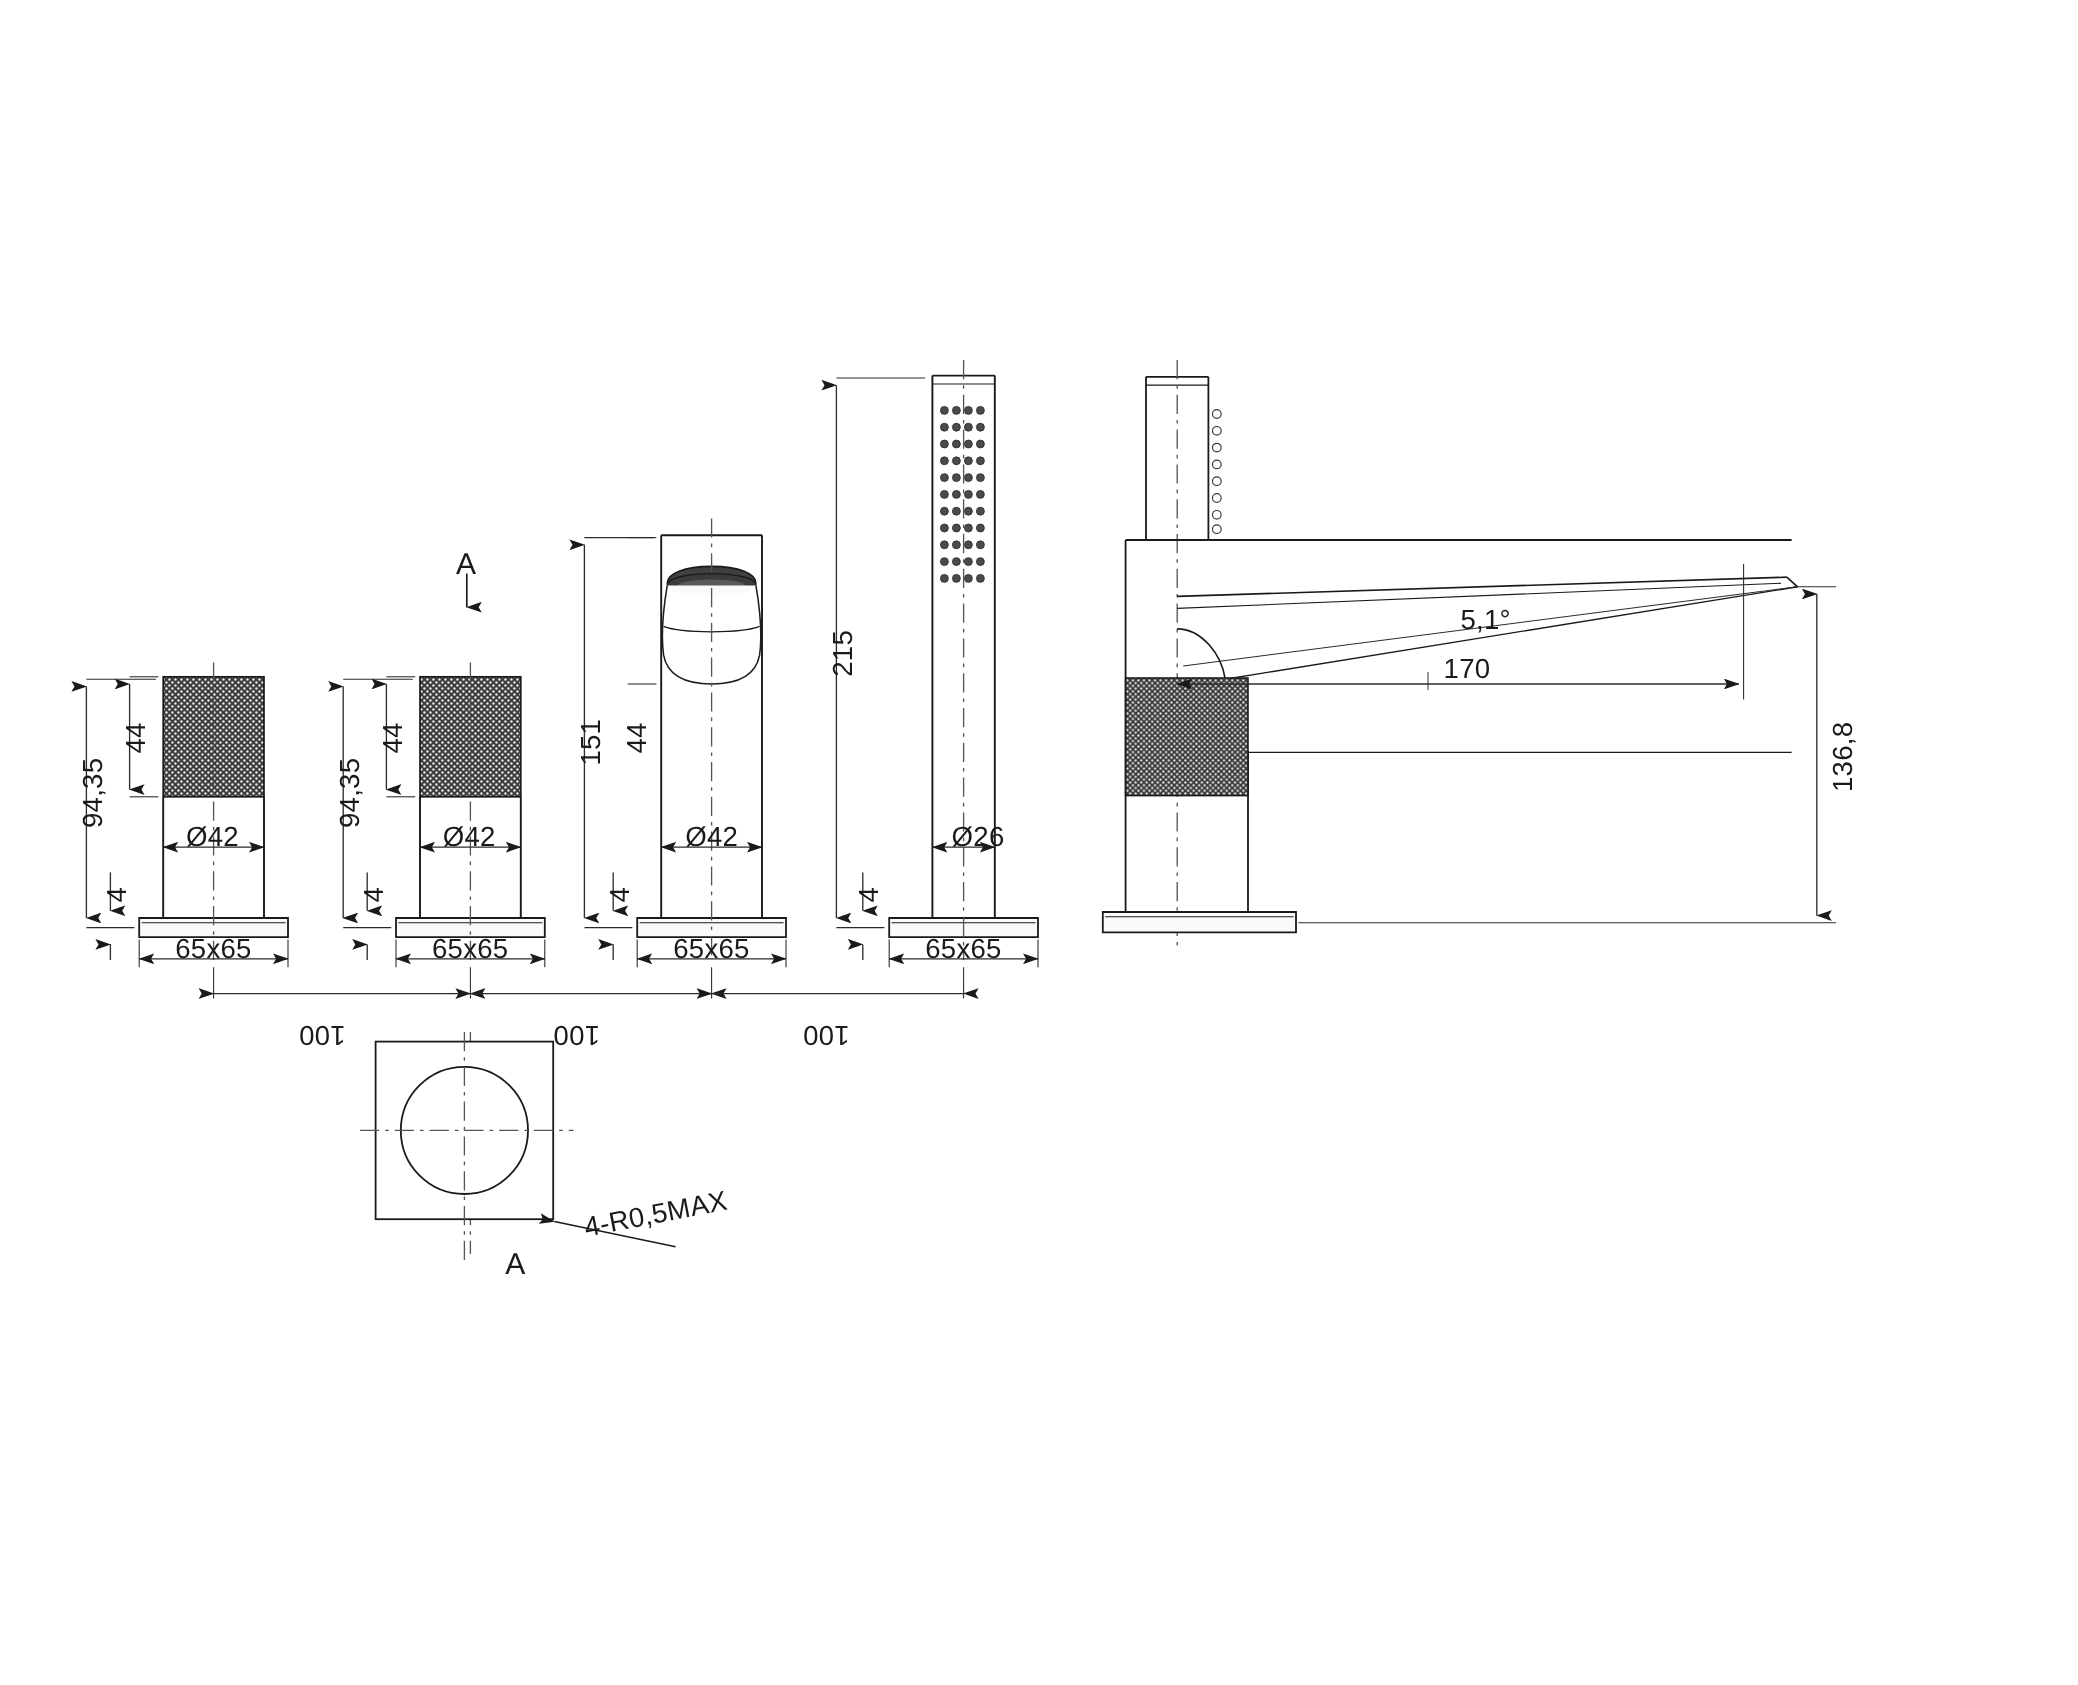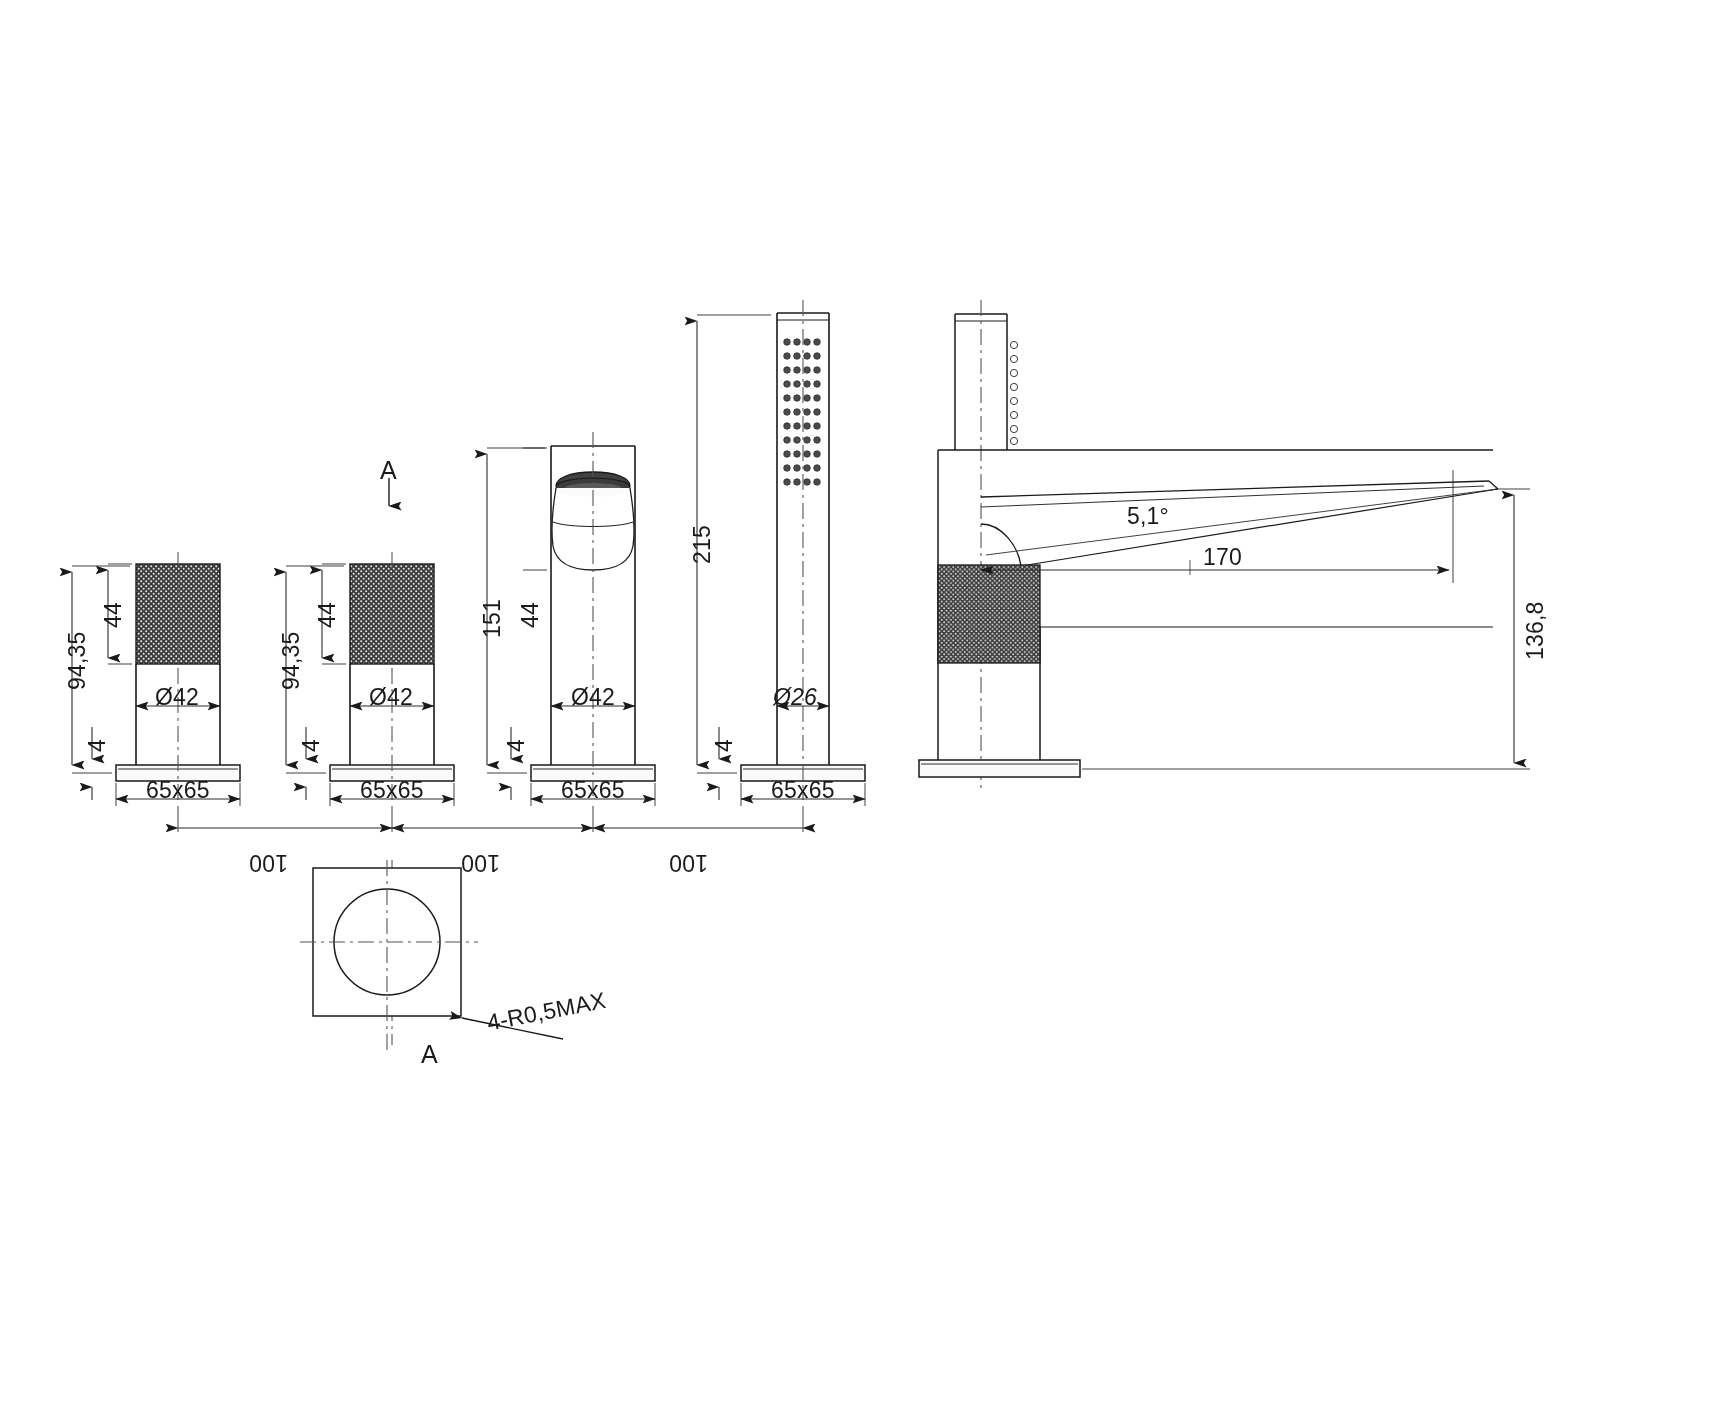--- a/index.html
+++ b/index.html
@@ -371,27 +371,27 @@
   <div class="lbl big" style="left:380px; top:458px;">A</div>
 
   <div class="lbl vert" style="left:481px; top:638px;">151</div>
   <div class="lbl vert" style="left:519px; top:628px;">44</div>
   <div class="lbl vert" style="left:505px; top:752px;">4</div>
   <div class="lbl" style="left:571px; top:686px;">Ø42</div>
   <div class="lbl" style="left:561px; top:779px;">65x65</div>
 
   <div class="lbl vert" style="left:691px; top:564px;">215</div>
   <div class="lbl vert" style="left:713px; top:752px;">4</div>
-  <div class="lbl" style="left:773px; top:686px;font-style:italic;">Ø26</div>
+  <div class="lbl" style="left:793px; top:686px;">Ø26</div>
   <div class="lbl" style="left:771px; top:779px;">65x65</div>
 
   <div class="lbl flip" style="left:288px; top:874px;">100</div>
   <div class="lbl flip" style="left:500px; top:874px;">100</div>
   <div class="lbl flip" style="left:708px; top:874px;">100</div>
 
   <div class="lbl big" style="left:421px; top:1042px;">A</div>
   <div class="lbl rot-ang" style="left:485px; top:1012px;">4-R0,5MAX</div>
 
-  <div class="lbl" style="left:1127px; top:505px;text-align:right;">5,1°</div>
+  <div class="lbl" style="left:1217px; top:505px;text-align:right;">5,1°</div>
   <div class="lbl" style="left:1203px; top:546px;">170</div>
   <div class="lbl vert" style="left:1524px; top:660px;">136,8</div>
 
 </div>
 
 </body></html>

